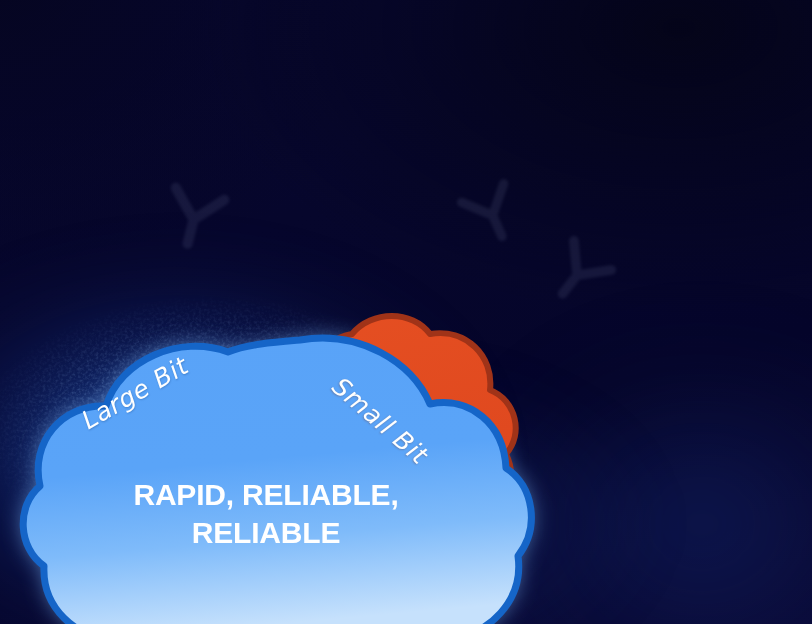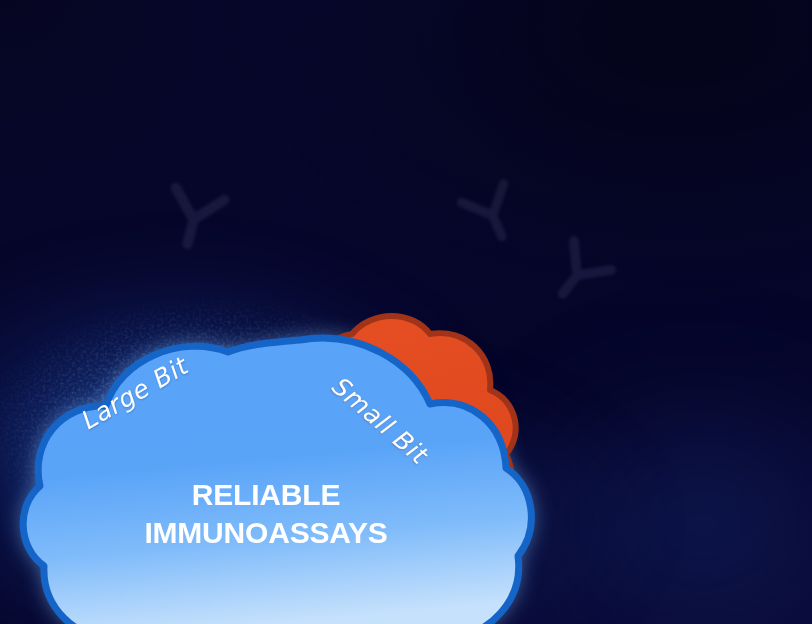--- a/index.html
+++ b/index.html
@@ -263,17 +263,17 @@
                  C276 342 248 344 228 352 Z" fill="url(#blueGrad)" stroke="#1565c8" stroke-width="7" stroke-linejoin="round"></path>
       </g>
     </svg>
   </div>
 
   <div class="curved-label label-large">Large Bit</div>
 
   <div class="curved-label label-small">Small Bit</div>
 
   <div class="headline">
+    <span class="hl-line">RAPID, RELIABLE,</span>
     <span class="hl-line">RELIABLE</span>
-    <span class="hl-line">IMMUNOASSAYS</span>
   </div>
 
 </div>
 
 </body></html>

